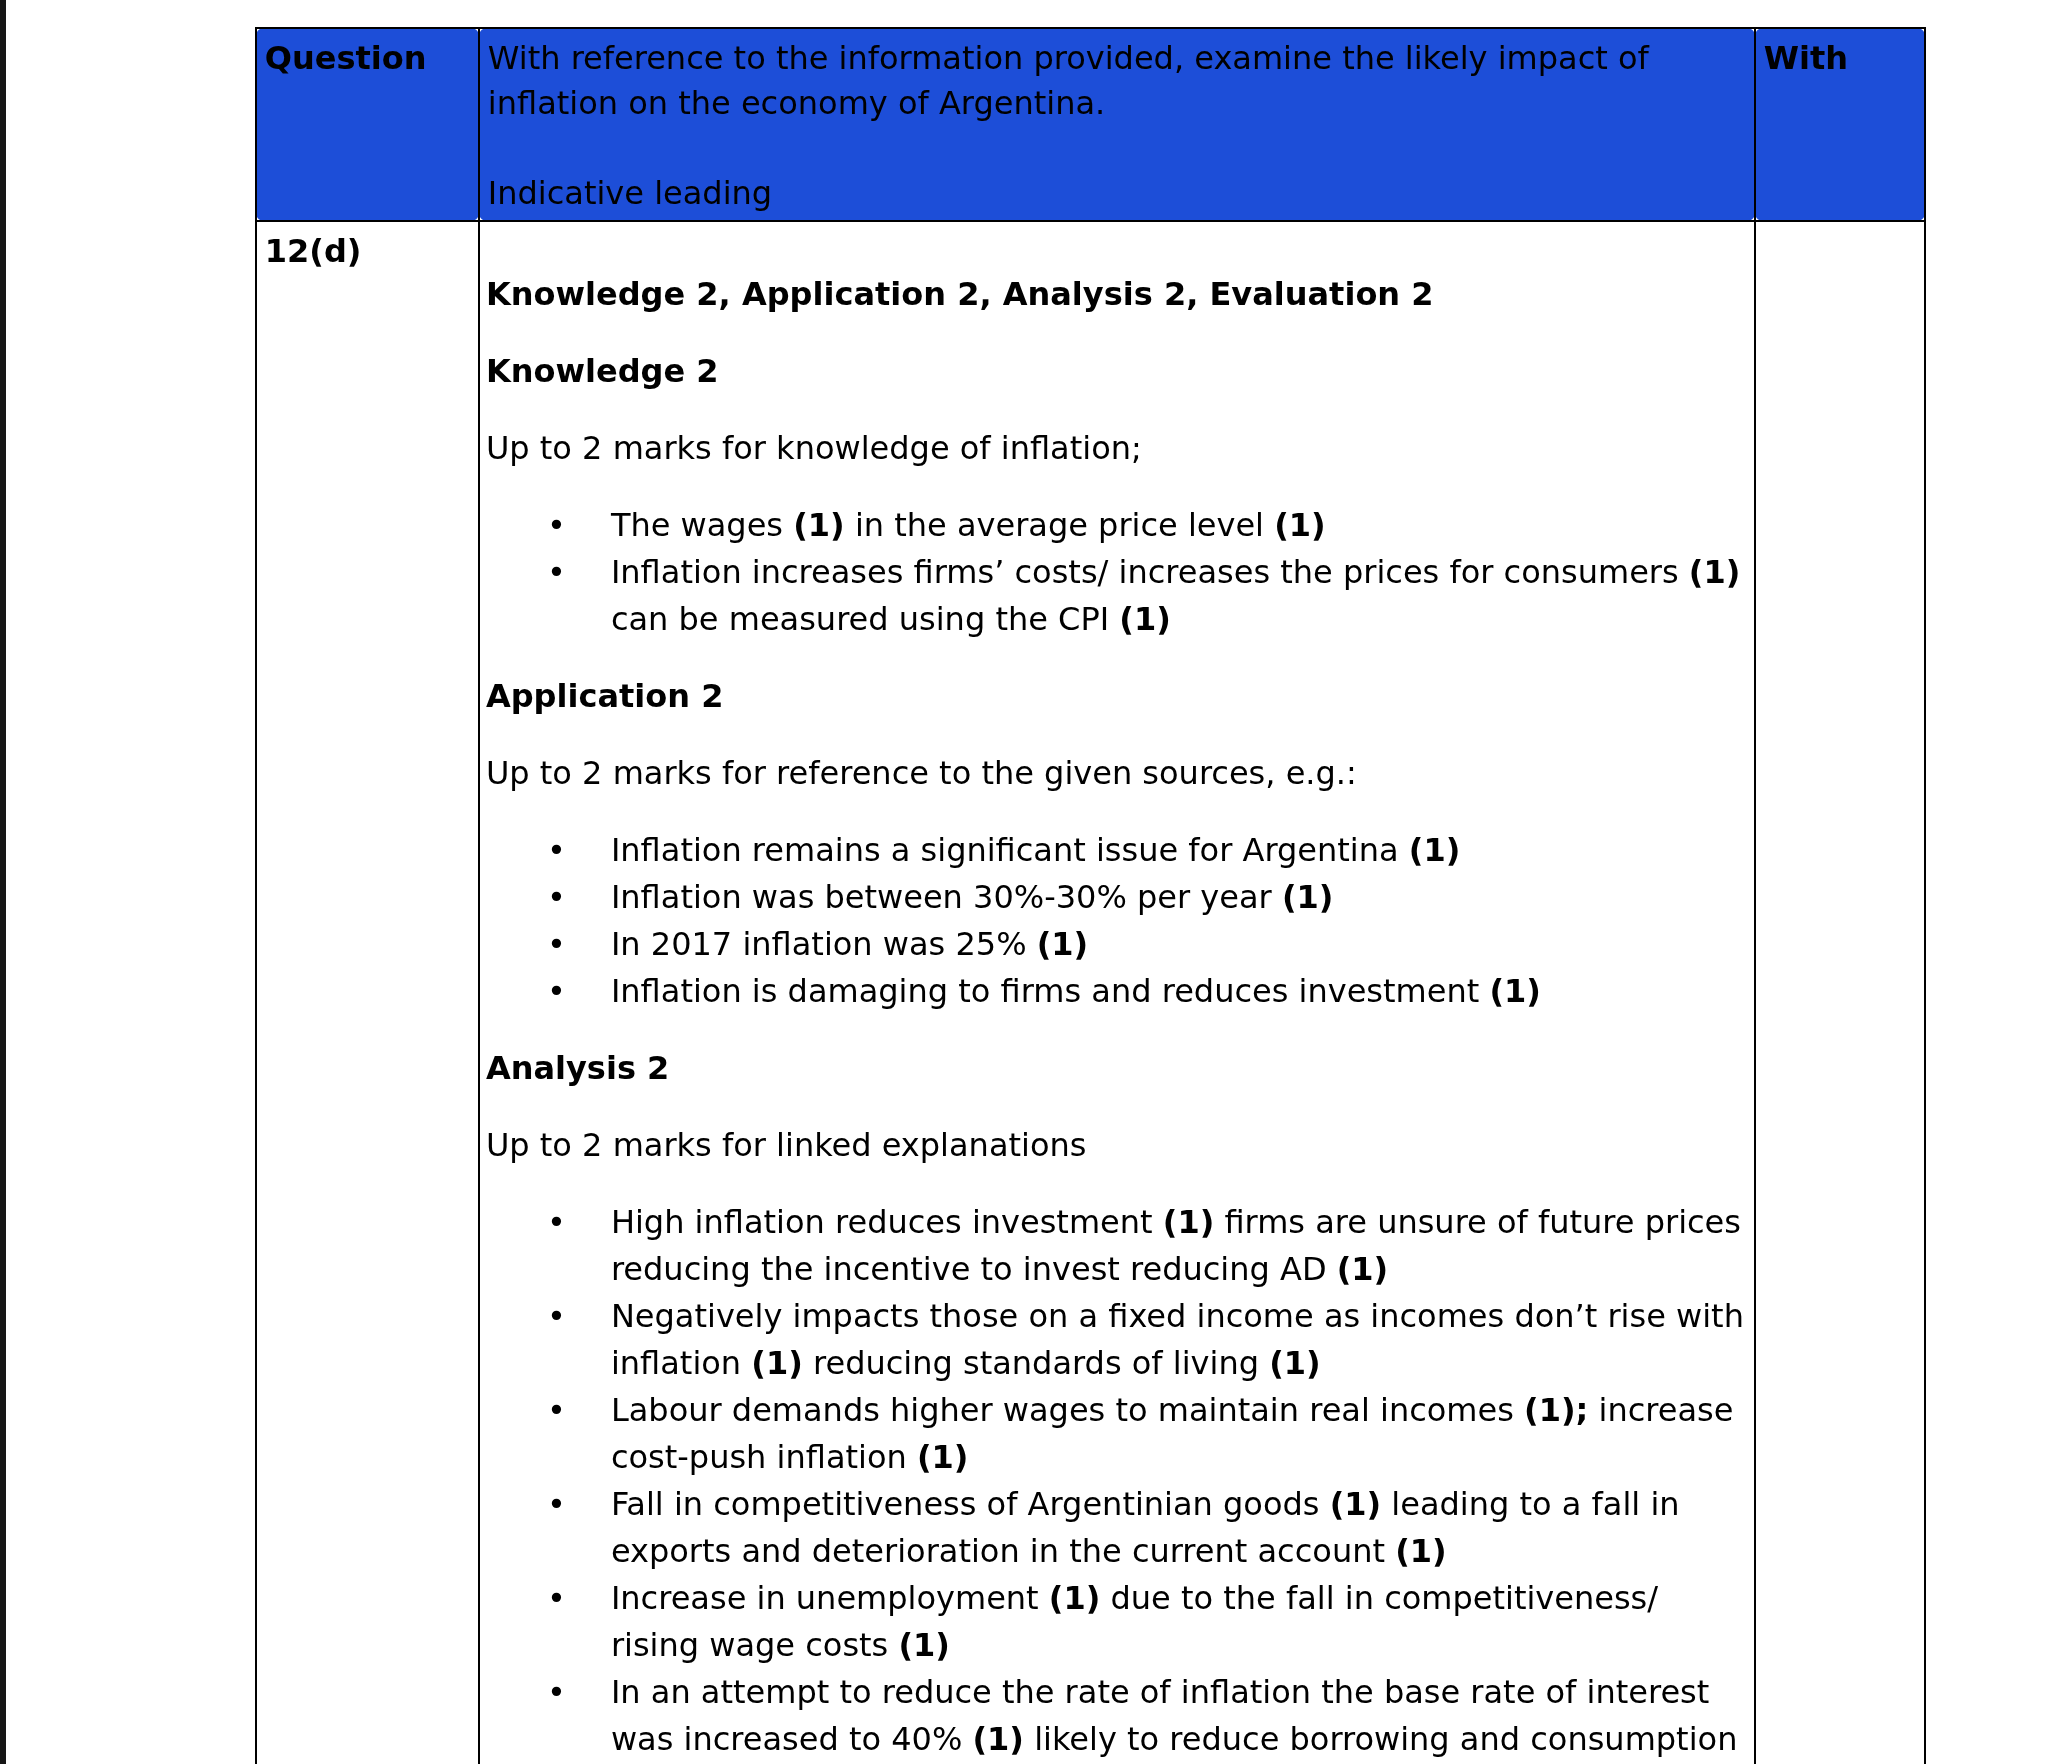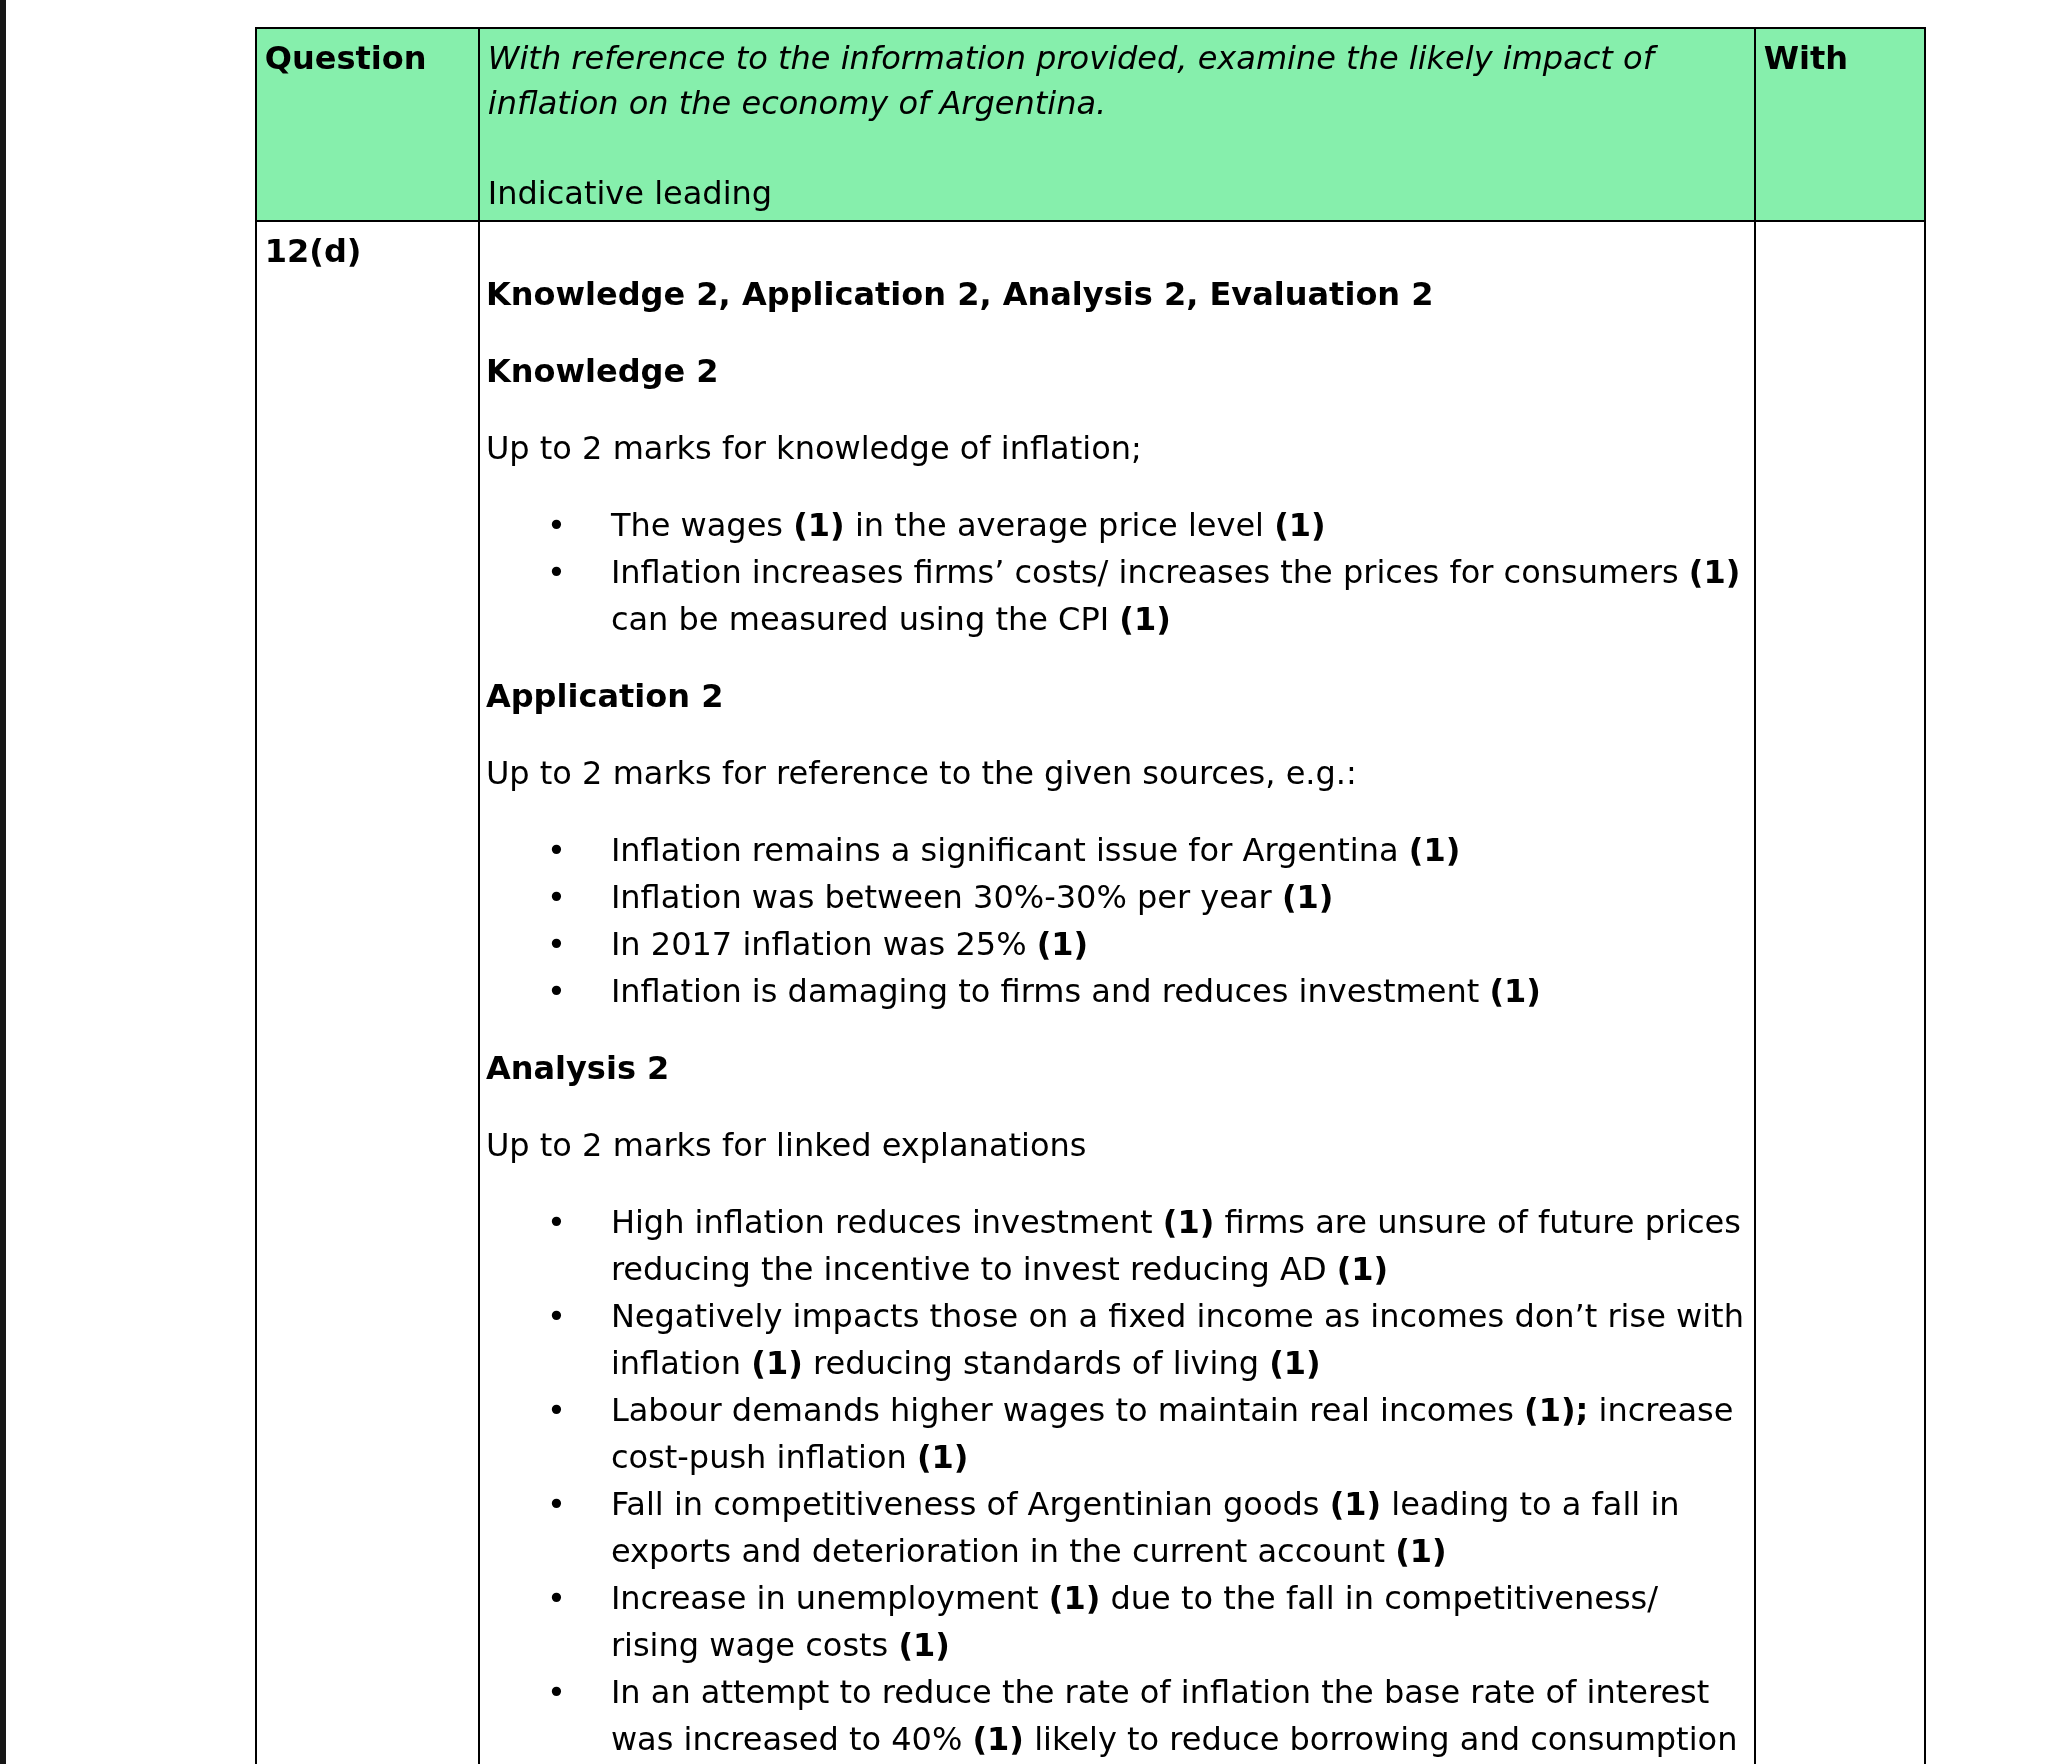--- a/index.html
+++ b/index.html
@@ -33,34 +33,34 @@
     border: 2.9px solid #000000;
     font-size: 32px;
   }
   td {
     border: 2px solid #000000;
     vertical-align: top;
     padding: 0;
     overflow: hidden;
   }
   tr.hrow td {
-    background: #86efac;
+    background: #1d4ed8;
     height: 184px;
     line-height: 45px;
+    border-radius: 8px;
   }
   tr.hrow td.c1, tr.hrow td.c3 {
     font-weight: bold;
     padding: 7.8px 3.9px 0 7.8px;
   }
   tr.hrow td.c2 {
     padding: 7.8px 2px 0 7.8px;
   }
   .qtext {
     margin: 0 0 45px 0;
-    font-style: italic;
   }
   tr.brow {
     height: 1588px;
     background: #ffffff;
   }
   td.qnum {
     font-weight: bold;
     padding: 5.9px 3.9px 0 7.8px;
     line-height: 47px;
   }

